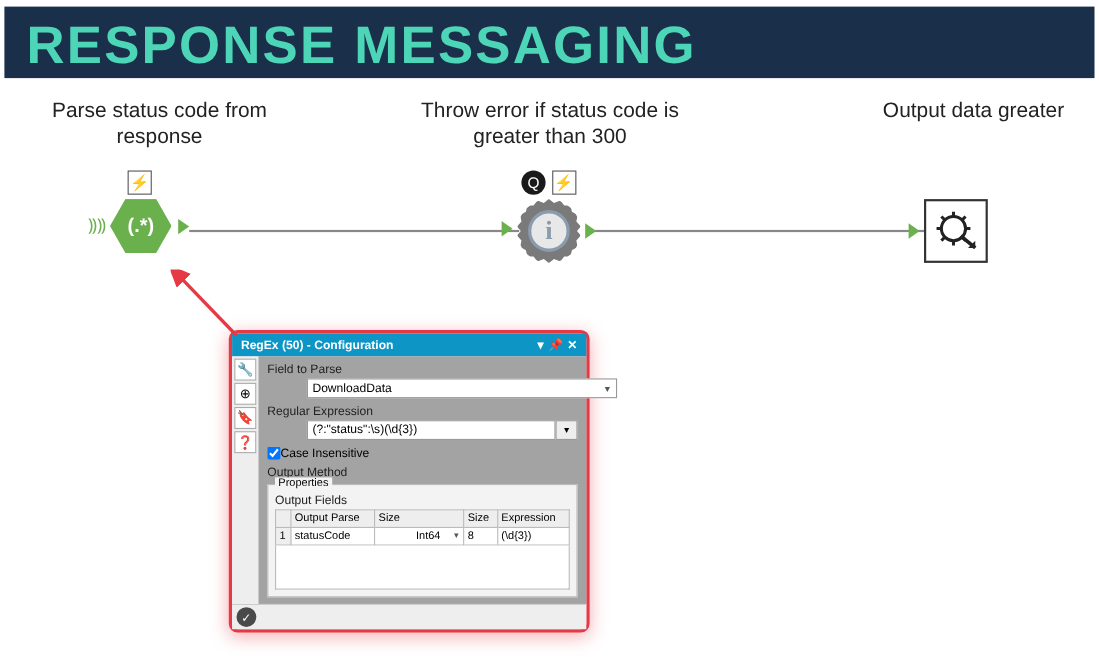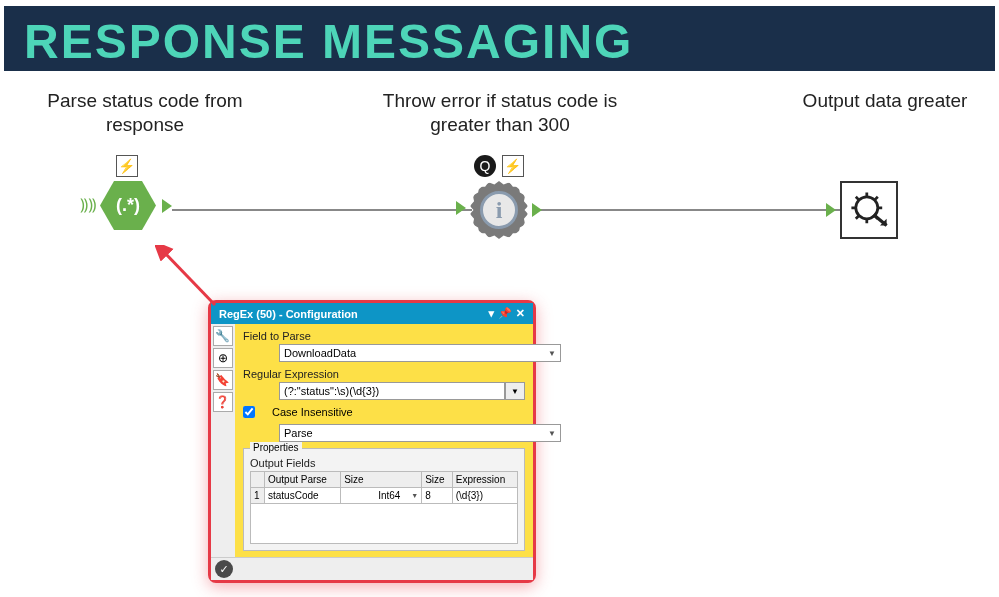--- a/index.html
+++ b/index.html
@@ -198,21 +198,21 @@
       background: #fff;
       border: 1px solid #aaa;
       display: flex;
       align-items: center;
       justify-content: center;
       font-size: 12px;
     }
     .panel-content {
       flex: 1;
       padding: 6px 8px;
-      background: #fde047;
+      background: #a3a3a3;
     }
     .field-label { font-size: 11px; margin-bottom: 2px; color: #222; }
     .dropdown, .textinput {
       width: 100%;
       border: 1px solid #999;
       background: #fff;
       padding: 1px 4px;
       font-size: 11px;
       height: 18px;
       display: flex;
@@ -225,21 +225,21 @@
     .combo { display: flex; gap: 0; margin-bottom: 6px; }
     .combo .textinput { margin-bottom: 0; flex: 1; }
     .combo .combo-btn {
       width: 20px; height: 18px;
       border: 1px solid #999;
       border-left: 1px solid #999;
       background: #eee;
       display: flex; align-items: center; justify-content: center;
       font-size: 8px;
     }
-    .checkbox-row { display: flex; gap: 17px; margin-bottom: 6px; font-size: 11px; }
+    .checkbox-row { display: flex; gap: 0; margin-bottom: 6px; font-size: 11px; }
     .checkbox-row input { width: 12px; height: 12px; }
     .group {
       border: 1px solid #bbb;
       padding: 6px;
       margin-top: 4px;
       position: relative;
       background: #f3f3f3;
     }
     .group-title {
       position: absolute;
@@ -369,23 +369,21 @@
           <span>(?:"status":\s)(\d{3})</span>
         </div>
         <div class="combo-btn">▼</div>
       </div>
 
       <div class="checkbox-row">
         <input type="checkbox" checked="" style="">
         <span>Case Insensitive</span>
       </div>
 
-      <div class="dropdown">
-        <span>Parse</span>
-      </div>
+      <div class="field-label">Output Method</div>
 
       <div class="group">
         <span class="group-title">Properties</span>
         <div class="field-label" style="margin-top:2px;">Output Fields</div>
         <table class="fields">
           <tbody>
               <tr>
             <th class="row-num"></th>
             <th>Output Parse</th>
             <th>Size</th>

